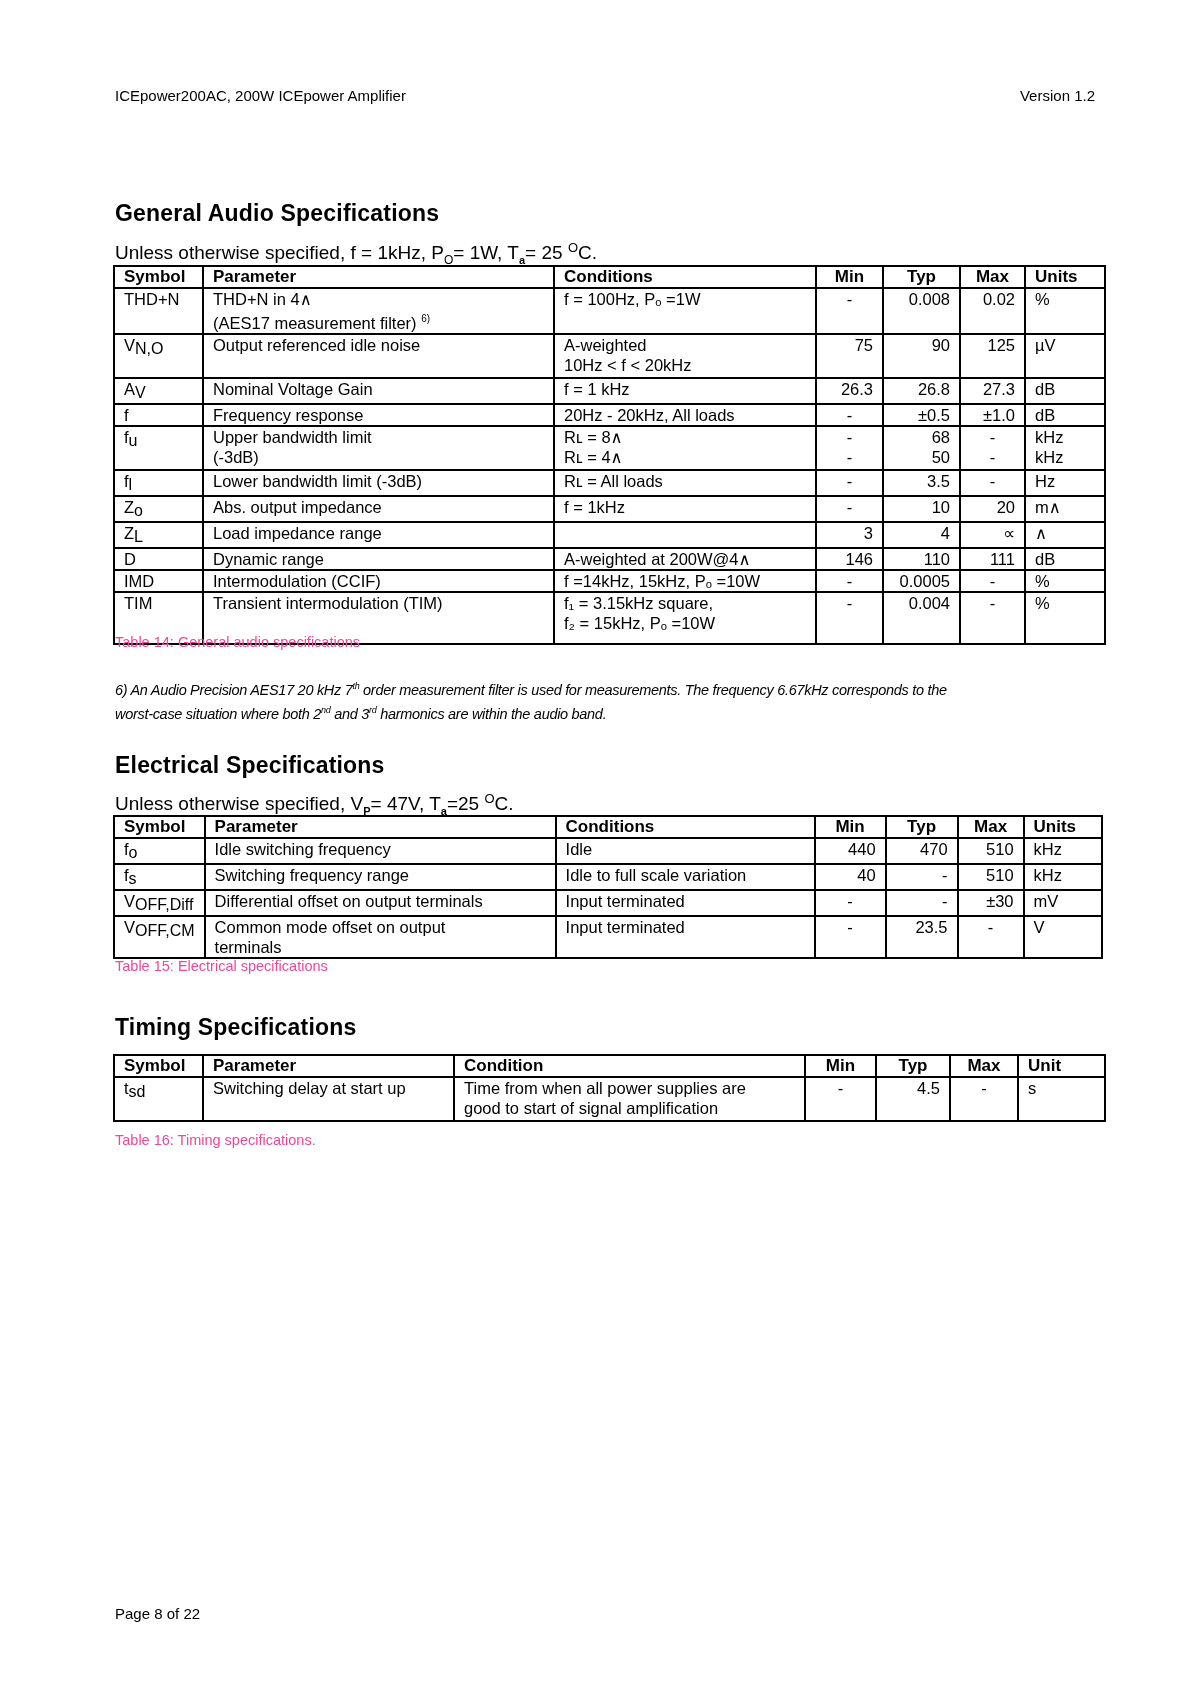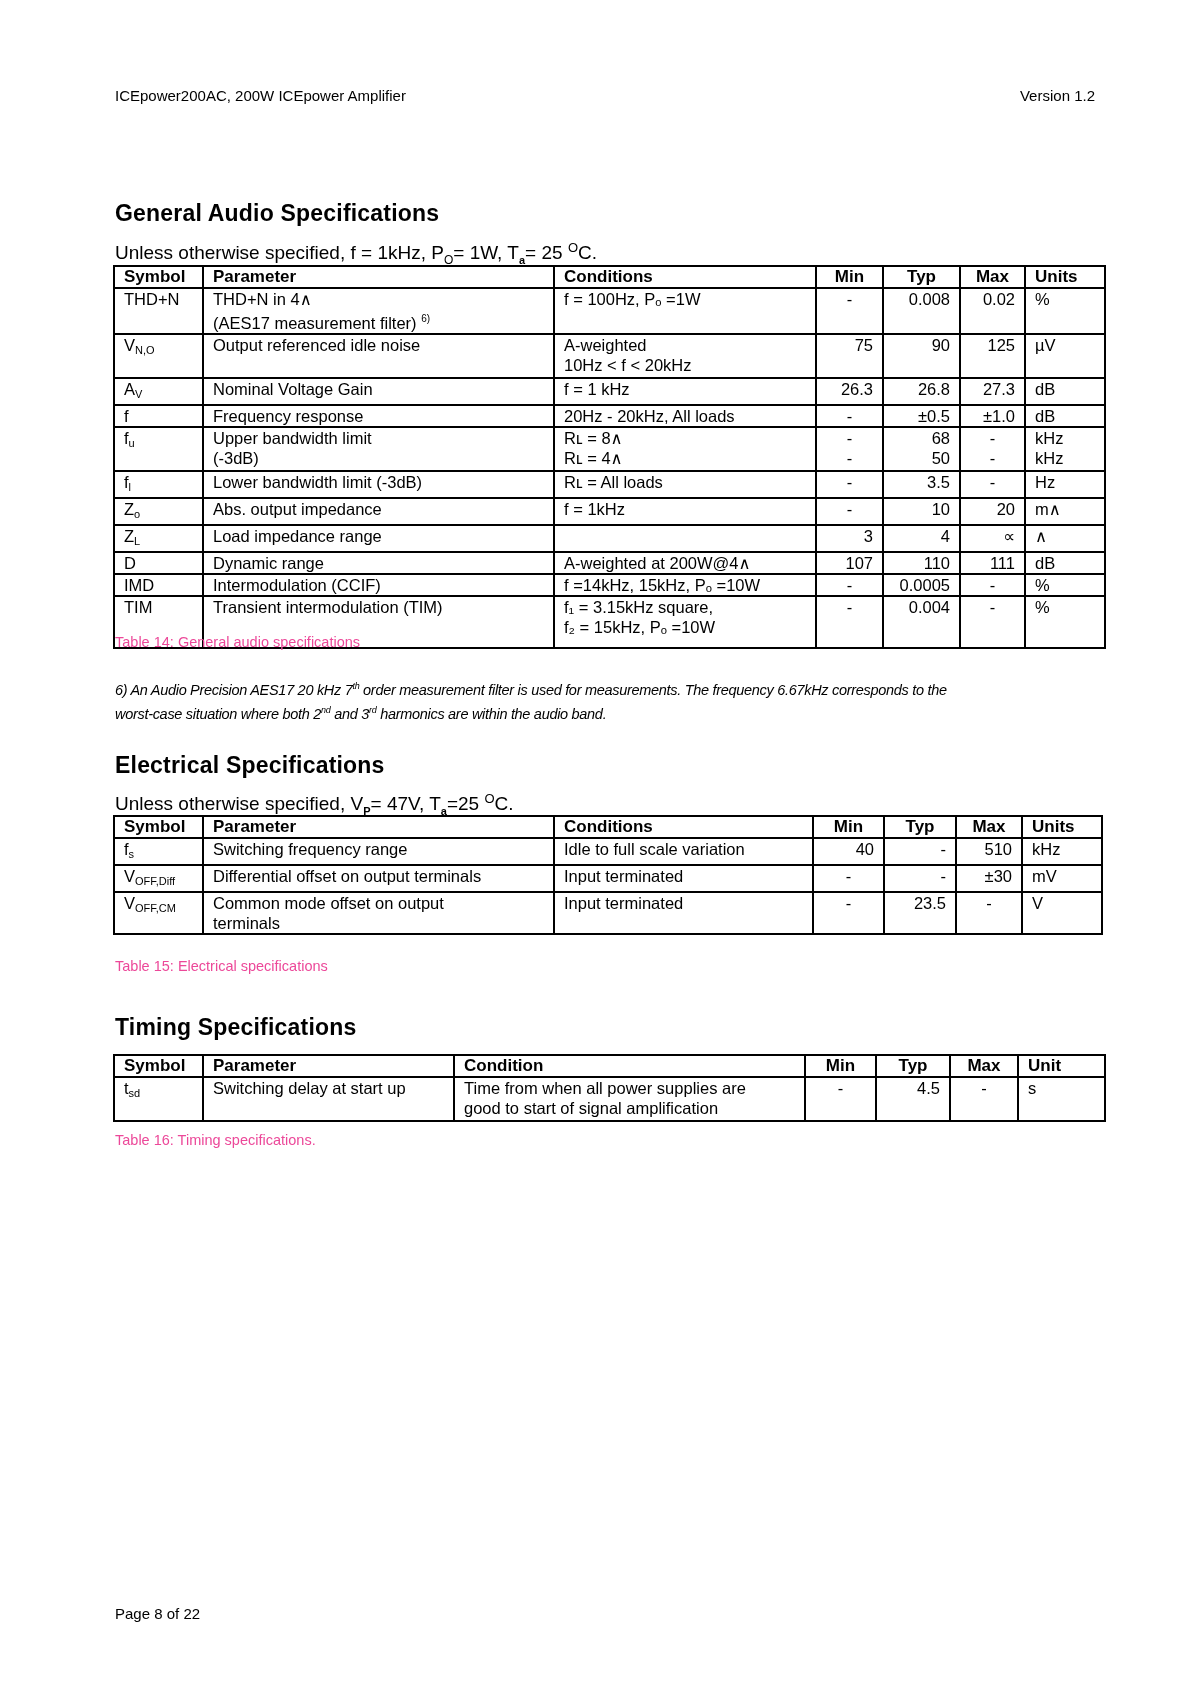--- a/index.html
+++ b/index.html
@@ -11,21 +11,21 @@
   .hdr-right { right: 105px; }
   .h2 { font-size: 23px; font-weight: bold; left: 115px; letter-spacing: 0.2px; }
   .cond { font-size: 19px; left: 115px; }
   .cond sub { font-size: 12px; }
   .cond sup { font-size: 13px; }
   table.spec { position: absolute; left: 113px; border-collapse: collapse; font-size: 16.5px; }
   table.spec th, table.spec td { border: 2px solid #000; padding: 0 9px; vertical-align: top; line-height: 20px; }
   table.spec th { font-weight: bold; text-align: left; font-size: 17px; }
   table.spec td.num { text-align: right; }
   table.spec th.numh { text-align: center; }
-  .sub { font-size: 11px; vertical-align: -3px; }
+  .sub { font-size: 16px; vertical-align: -3px; }
   .caption { font-size: 14.5px; color: #ec4899; left: 115px; }
   .footnote { font-size: 14.5px; font-style: italic; left: 115px; width: 970px; line-height: 20px; letter-spacing: -0.3px; }
   .footnote sup { font-size: 9px; }
   .footer { font-size: 15px; left: 115px; top: 1605px; }
   .sym { font-size: 16.5px; }
 </style>
 </head>
 <body>
 
 <div class="abs hdr hdr-left">ICEpower200AC, 200W ICEpower  Amplifier</div>
@@ -235,21 +235,21 @@
       </tr>
       <tr>
         <td class="sym"><span>D</span></td>
         <td>
           <div>Dynamic range</div>
         </td>
         <td>
           <div>A-weighted at 200W@4∧</div>
         </td>
         <td class="num">
-          <div>107</div>
+          <div>146</div>
         </td>
         <td class="num">
           <div>110</div>
         </td>
         <td class="num">
           <div>111</div>
         </td>
         <td>
           <div>dB</div>
         </td>
@@ -326,20 +326,41 @@
         <th>Parameter</th>
         <th>Conditions</th>
         <th class="numh">Min</th>
         <th class="numh">Typ</th>
         <th class="numh">Max</th>
         <th>Units</th>
       </tr>
     </thead>
   <tbody>
       <tr>
+        <td class="sym"><span>f</span><span class="sub">o</span></td>
+        <td>
+          <div>Idle switching frequency</div>
+        </td>
+        <td>
+          <div>Idle</div>
+        </td>
+        <td class="num">
+          <div>440</div>
+        </td>
+        <td class="num">
+          <div>470</div>
+        </td>
+        <td class="num">
+          <div>510</div>
+        </td>
+        <td>
+          <div>kHz</div>
+        </td>
+      </tr>
+      <tr>
         <td class="sym"><span>f</span><span class="sub">s</span></td>
         <td>
           <div>Switching frequency range</div>
         </td>
         <td>
           <div>Idle to full scale variation</div>
         </td>
         <td class="num">
           <div>40</div>
         </td>

